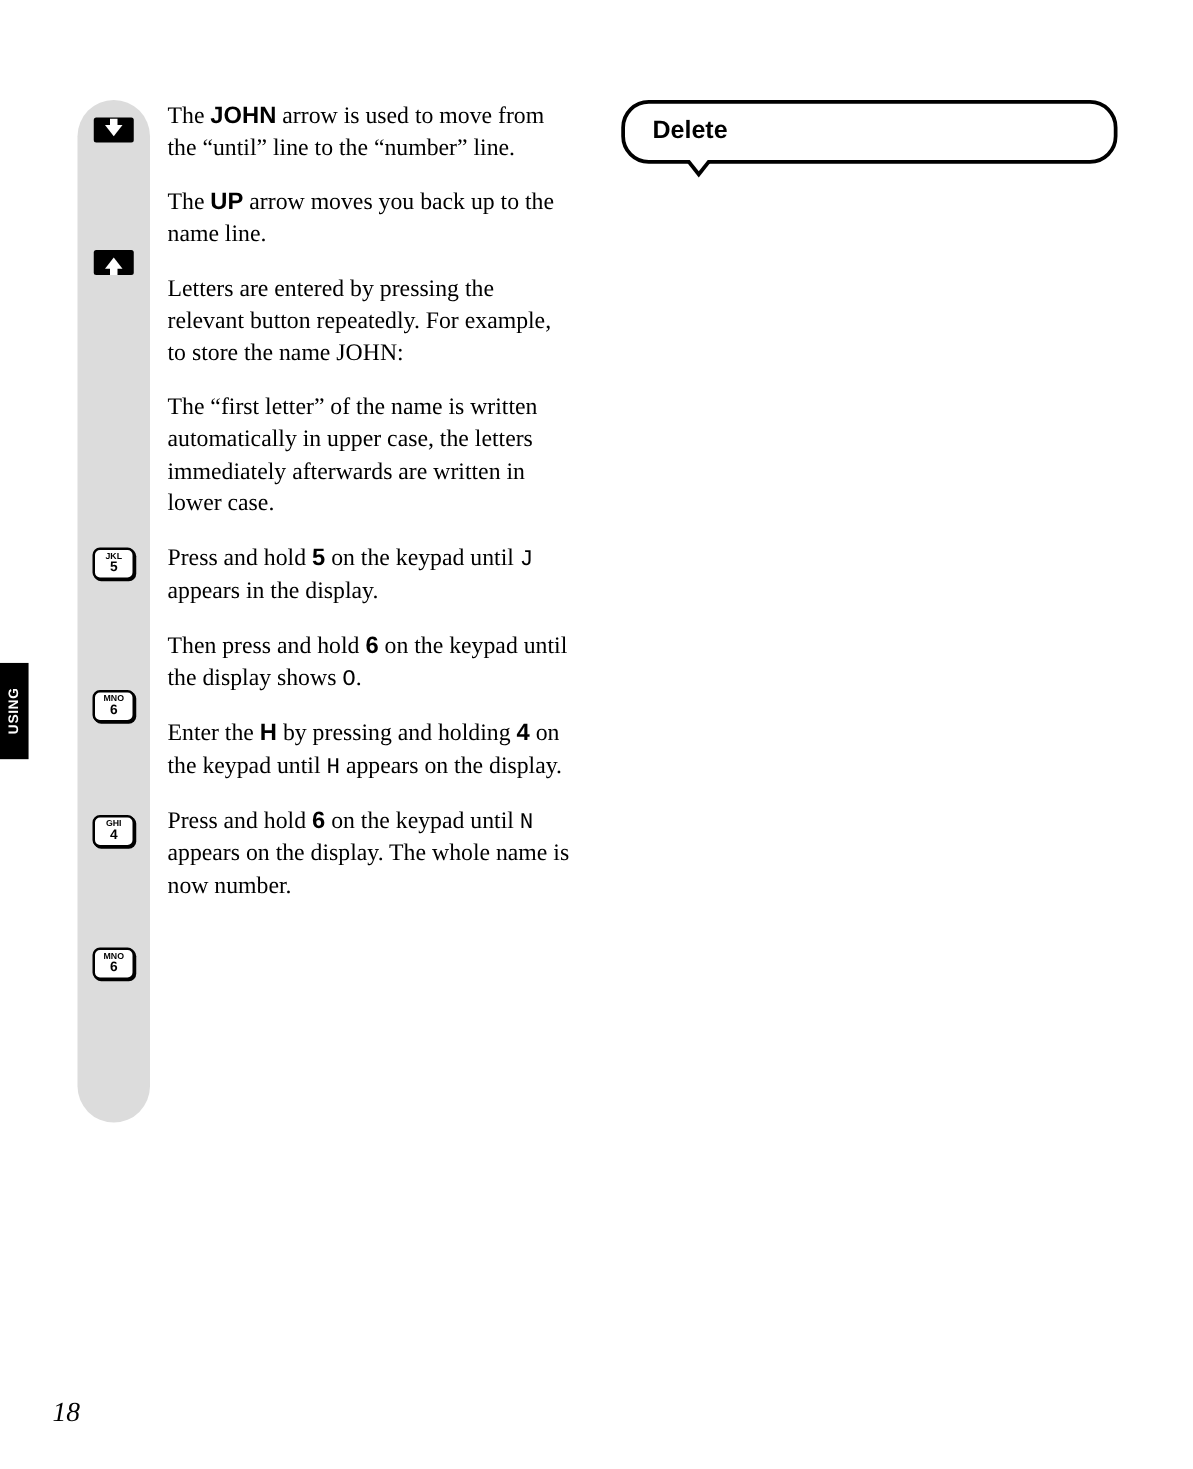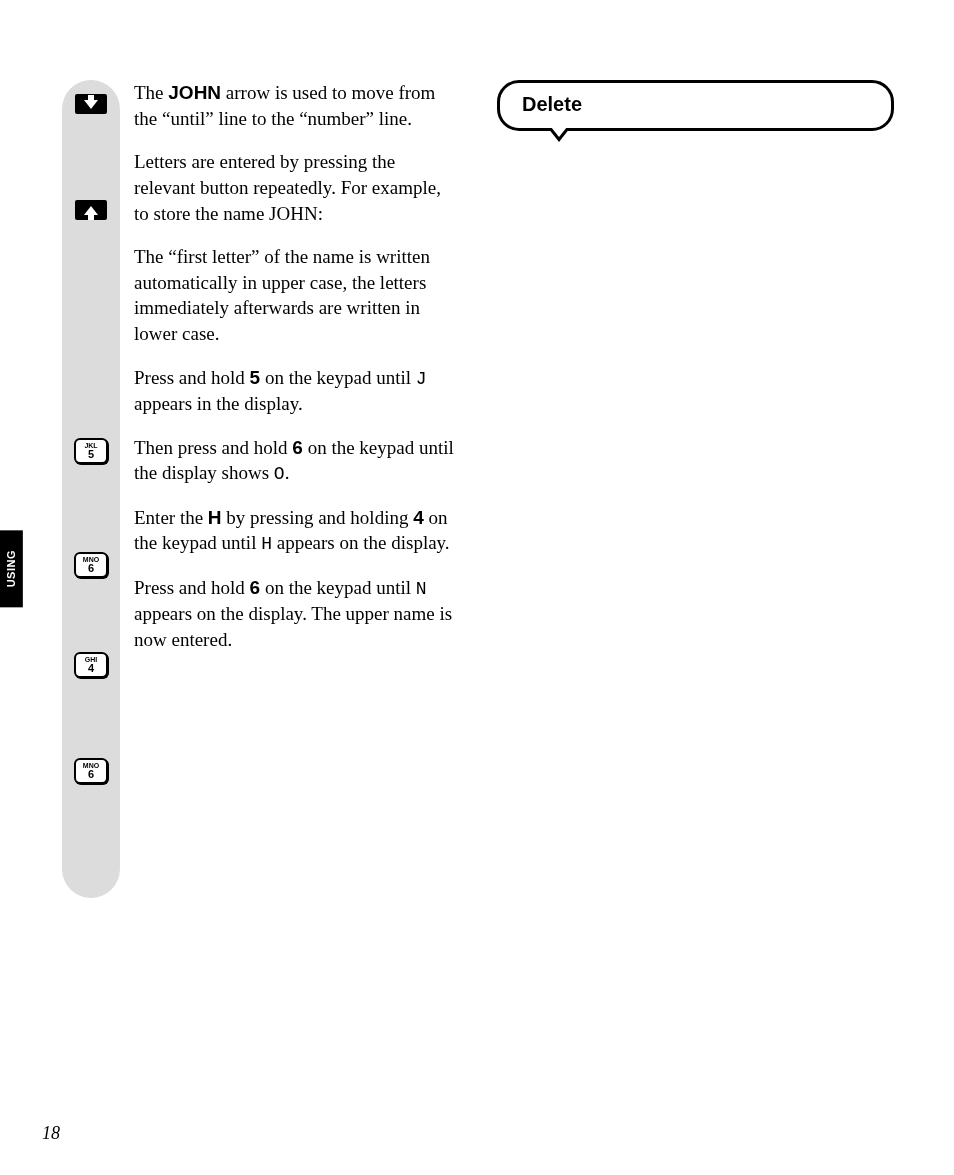--- a/index.html
+++ b/index.html
@@ -195,21 +195,21 @@
     font-family: Arial, sans-serif;
     font-weight: bold;
     font-size: 12px;
     text-align: center;
   }
   .pg-num {
     position: absolute;
     left: 42px;
     bottom: 30px;
     font-style: italic;
-    font-size: 18px;
+    font-size: 22px;
   }
   .right-section { margin-bottom: 26px; }
 </style>
 </head>
 <body>
 
 <div class="page">
   <div class="side-tab">USING</div>
 
   <div class="content">
@@ -249,33 +249,36 @@
             <span class="letters">MNO</span>
             <span class="num">6</span>
           </div>
         </div>
       </div>
 
       <div class="left-body">
         <p class="para">
           <span>The </span><span class="bold-sans">JOHN</span><span> arrow is used to move from the “until” line to the “number” line.</span>
         </p>
+        <p class="para">
+          <span>The </span><span class="bold-sans">UP</span><span> arrow moves you back up to the name line.</span>
+        </p>
         <p class="para">Letters are entered by pressing the relevant button repeatedly. For example, to store the name JOHN:</p>
         <p class="para">The “first letter” of the name is written automatically in upper case, the letters immediately afterwards are written in lower case.</p>
         <p class="para">
           <span>Press and hold </span><span class="bold-sans">5</span><span> on the keypad until </span><span class="mono">J</span><span> appears in the display.</span>
         </p>
         <p class="para">
           <span>Then press and hold </span><span class="bold-sans">6</span><span> on the keypad until the display shows </span><span class="mono">O</span><span>.</span>
         </p>
         <p class="para">
           <span>Enter the </span><span class="bold-sans">H</span><span> by pressing and holding </span><span class="bold-sans">4</span><span> on the keypad until </span><span class="mono">H</span><span> appears on the display.</span>
         </p>
         <p class="para">
-          <span>Press and hold </span><span class="bold-sans">6</span><span> on the keypad until </span><span class="mono">N</span><span> appears on the display. The upper name is now entered.</span>
+          <span>Press and hold </span><span class="bold-sans">6</span><span> on the keypad until </span><span class="mono">N</span><span> appears on the display. The whole name is now number.</span>
         </p>
       </div>
     </div>
 
     <div class="col">
       <div class="right-section">
         <div class="section-head">Delete</div>
       </div>
 
     </div>

